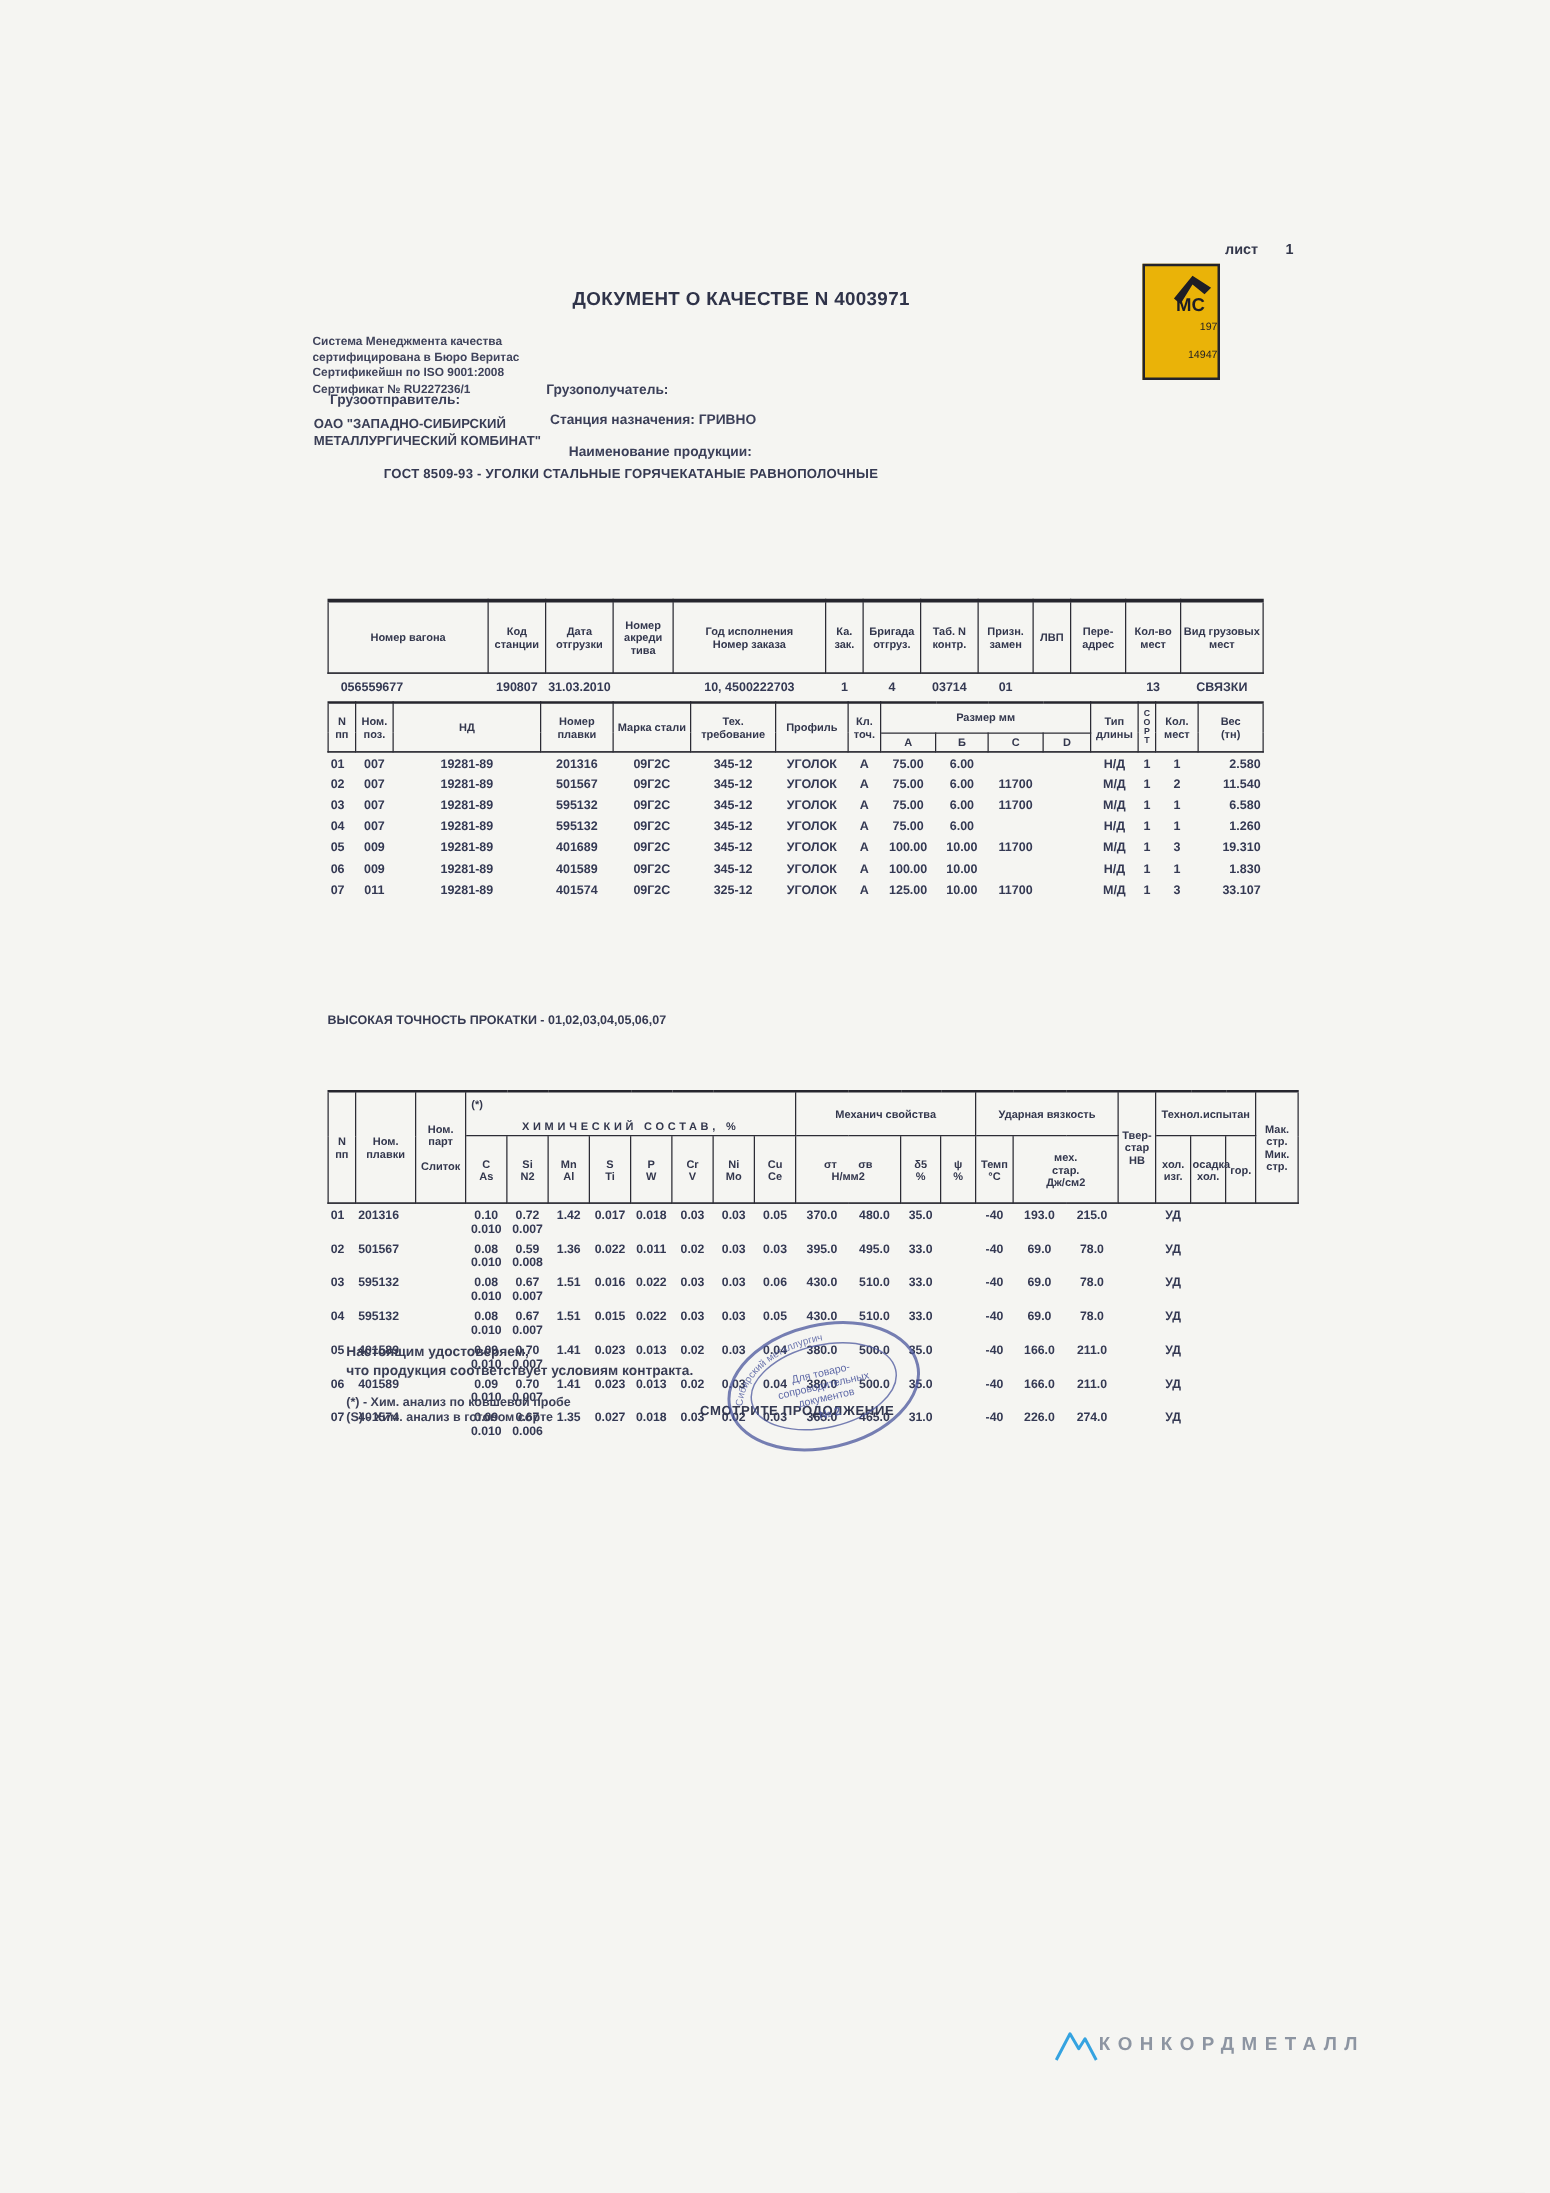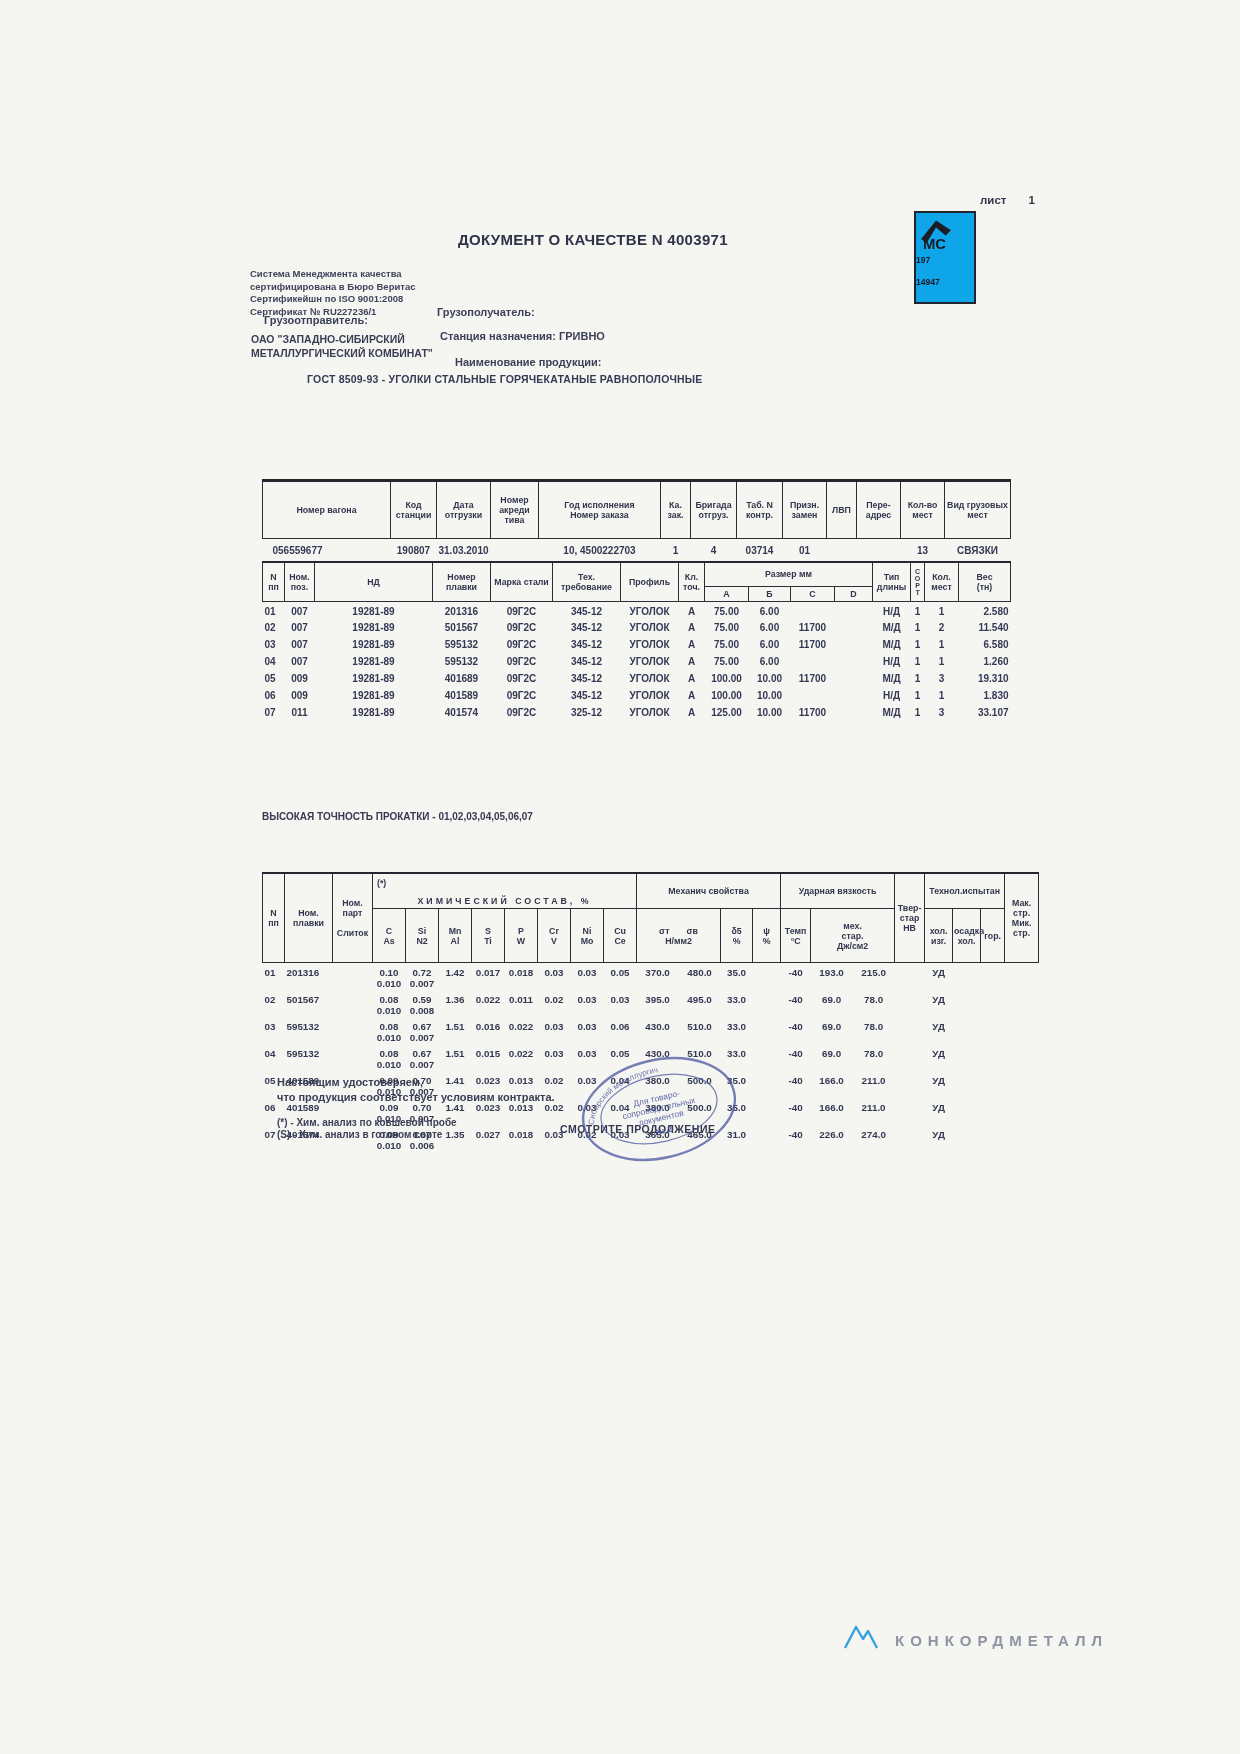--- a/index.html
+++ b/index.html
@@ -8,22 +8,22 @@
   .doc{position:absolute;inset:0;background:#f5f5f2;color:#3a3e55;overflow:hidden}
   .abs{position:absolute}
   .pre{white-space:pre-line}
 
   
   .zapsib{left:246px;top:211px;display:flex;align-items:center;gap:1px;color:#17171f}
   .zapsib .wordmark{font-family:"DejaVu Serif",serif;font-weight:800;font-size:31px;letter-spacing:-2px;transform:scaleY(1.06)}
   .cert{left:250px;top:268px;font-size:9.5px;line-height:12.5px;font-weight:700;color:#40445c}
   .doc-title{left:458px;top:231px;font-size:15px;font-weight:700;letter-spacing:.3px;color:#2f3349}
   .sheet{left:980px;top:194px;font-size:11.5px;color:#33374b;display:flex;gap:22px;font-weight:700}
-  .ms-box{left:914px;top:211px;width:62px;height:93px;border:2px solid #23232b;background:#0ea5e9;text-align:left;padding-top:4px}
-  .ms-box .num{font-size:8.5px;font-weight:700;color:#1d1d26;line-height:9px}
+  .ms-box{left:914px;top:211px;width:62px;height:93px;border:2px solid #23232b;background:#eab308;text-align:right;padding-top:4px}
+  .ms-box .num{font-size:8.5px;font-weight:400;color:#1d1d26;line-height:9px}
   .ms-box .num.low{margin-top:13px}
 
   
   .lbl{font-size:11px;font-weight:700;color:#3b3f58}
   .shipper-label{left:264px;top:314px}
   .shipper{left:251px;top:332px;font-size:10.5px;line-height:14px;font-weight:700}
   .consignee-label{left:437px;top:306px}
   .station{left:440px;top:330px}
   .product-label{left:455px;top:356px}
   .product{left:307px;top:373px;font-size:10.5px;font-weight:700;letter-spacing:.2px;color:#363a52}
@@ -54,21 +54,21 @@
 
   .precision{left:262px;top:811px;font-size:10px;font-weight:700;color:#363a52}
 
   
   .confirm{left:277px;top:1075px;font-size:11px;line-height:15px;font-weight:700}
   .note{left:277px;font-size:10px;font-weight:700;color:#3d4158}
   .note1{top:1117px}.note2{top:1129px}
   .seemore{left:560px;top:1123px;font-size:10.5px;font-weight:700;letter-spacing:.5px;color:#333850;z-index:1}
   .corr{left:716px;top:1071px;font-size:11px;line-height:14.5px;font-weight:700}
   .stamp{left:578px;top:1056px;width:162px;height:106px;transform:rotate(-13deg);z-index:2;opacity:.88}
-  .brand{left:843px;top:1623px;display:flex;align-items:center;gap:16px}
+  .brand{left:843px;top:1623px;display:flex;gap:0}
   .brand .name{font-size:15px;font-weight:700;letter-spacing:6px;color:#8d95a2;margin-top:4px}
 </style>
 </head>
 <body>
 
 <div class="doc">
 
 
   <div class="abs cert pre">Система  Менеджмента  качества
 сертифицирована в Бюро Веритас

